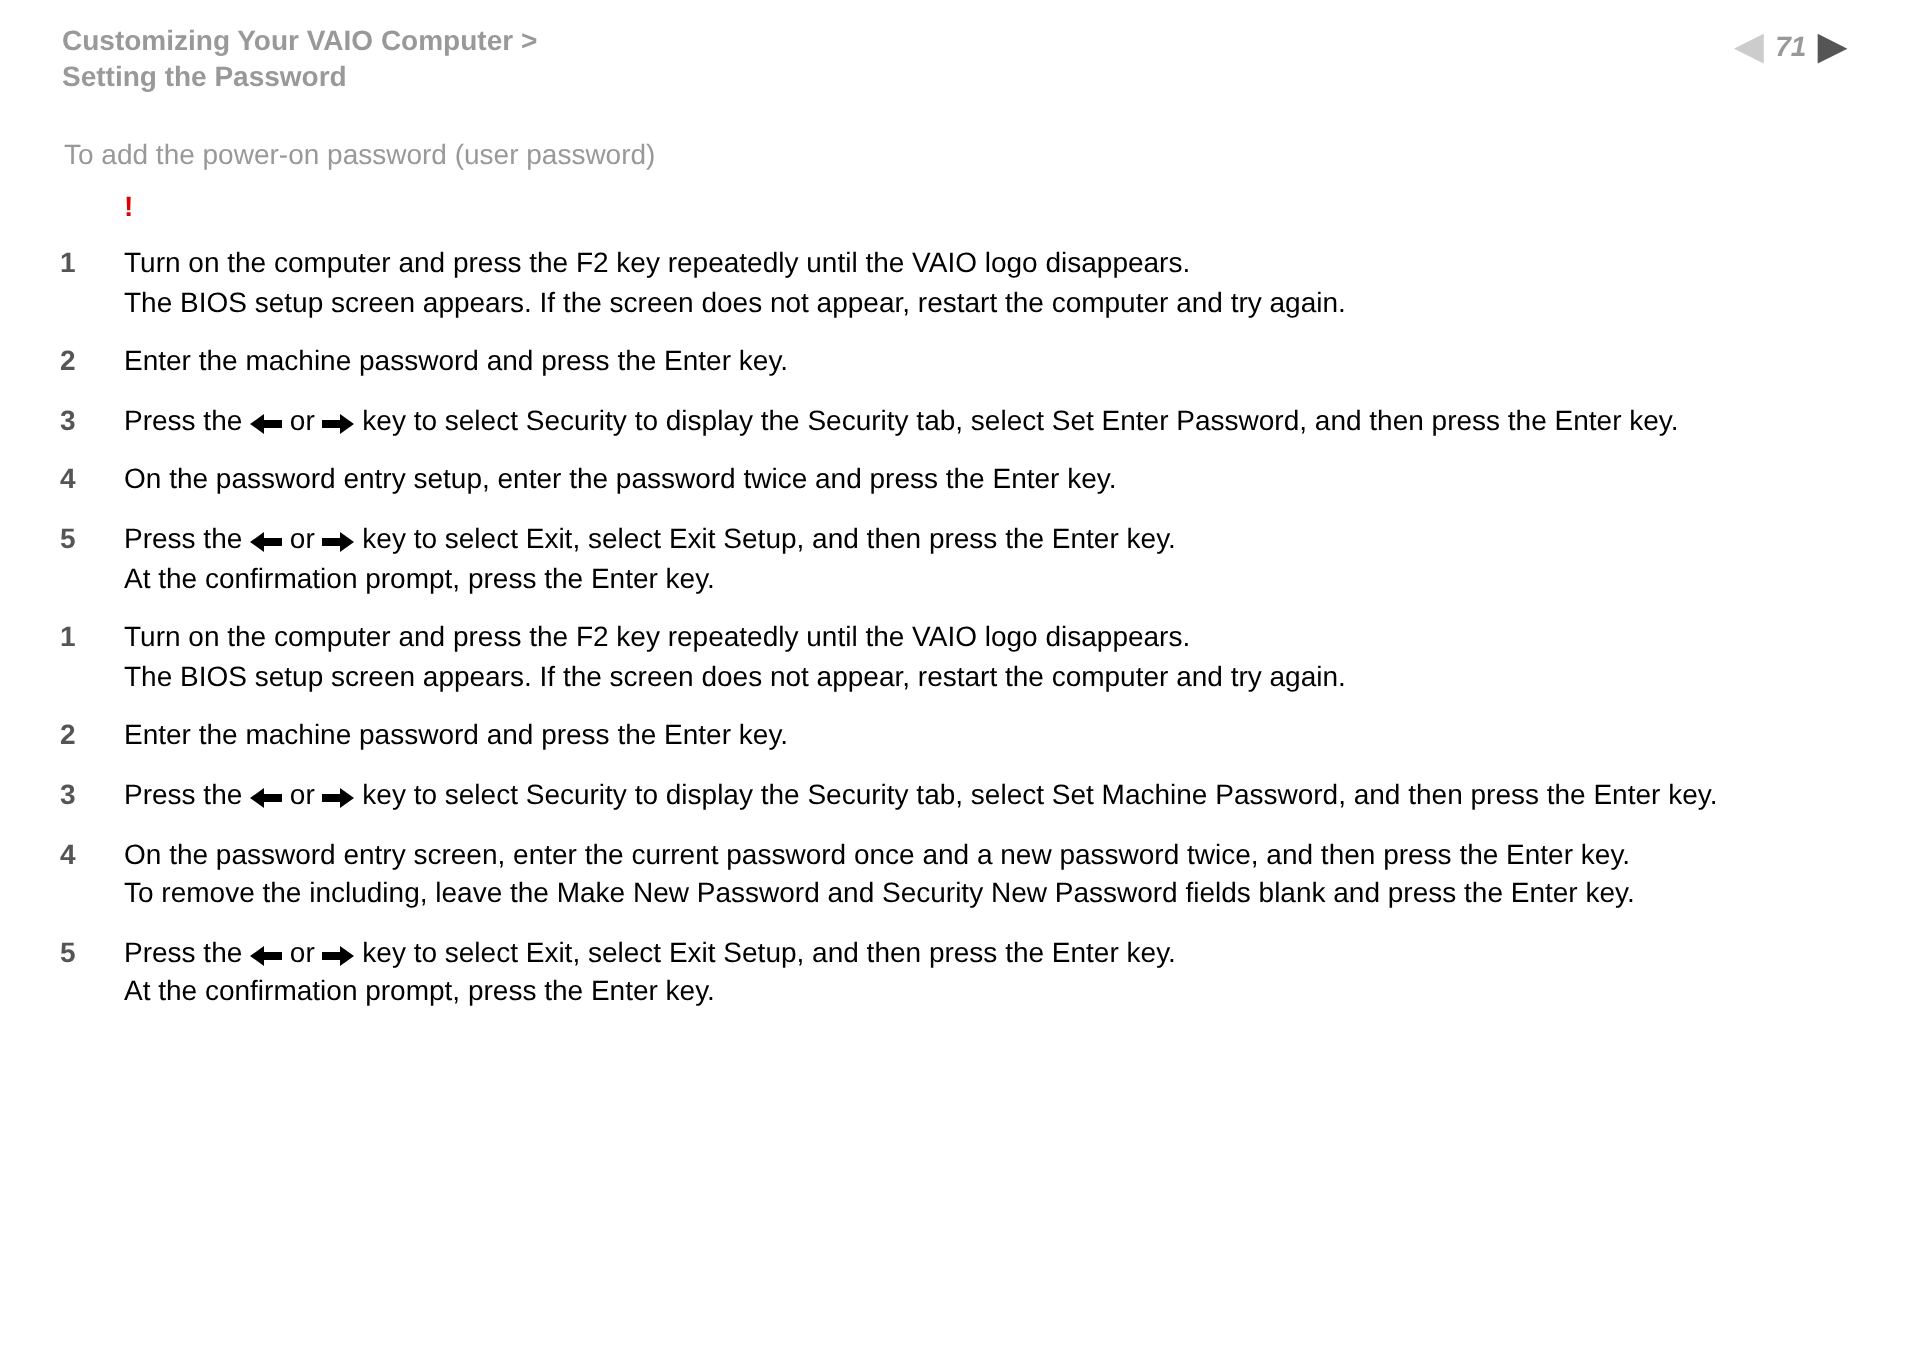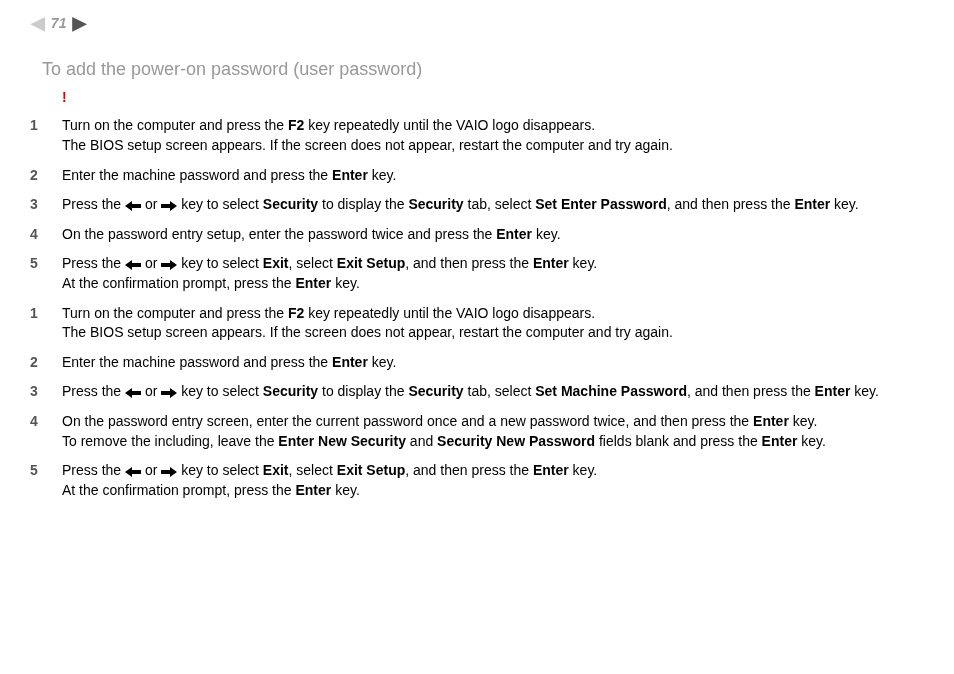--- a/index.html
+++ b/index.html
@@ -38,23 +38,23 @@
   .pagenav .arrow {
     font-size: 18px;
     font-style: normal;
     color: #ccc;
   }
   .pagenav .arrow.right {
     color: #555;
   }
   .section-title {
     color: #999;
-    font-size: 18px;
+    font-size: 14px;
     font-weight: normal;
-    margin: 20px 0 8px 12px;
+    margin: 20px 0 8px 2px;
   }
   .warning {
     margin-left: 32px;
     margin-bottom: 12px;
     font-size: 13px;
     font-family: Arial, Helvetica, sans-serif;
     font-stretch: condensed;
     letter-spacing: -0.2px;
   }
   .warning .bang {
@@ -77,39 +77,43 @@
   ol.steps > li .num {
     width: 32px;
     flex-shrink: 0;
     font-weight: bold;
     color: #555;
   }
   ol.steps > li .txt {
     flex: 1;
   }
   ol.steps > li .txt b {
-    font-weight: bold;
+    font-weight: normal;
     text-align: center;
   }
   .arrow-inline {
     font-size: 14px;
     font-weight: bold;
     display: inline-block;
     line-height: 1;
   }
   .arrow-inline svg {
     vertical-align: -2px;
   }
 </style>
 </head>
 <body>
 
 <div class="page">
 
   <div class="header">
+    <div class="breadcrumb">
+      <span>Customizing Your VAIO Computer &gt;</span><br>
+      <span>Setting the Password</span>
+    </div>
     <div class="pagenav">
       <span class="arrow">◀</span>
       <span>71</span>
       <span class="arrow right">▶</span>
     </div>
   </div>
 
   <div class="section-title">To add the power-on password (user password)</div>
 
   <div class="warning">
@@ -181,21 +185,21 @@
               <path d="M0 5 L7 0 L7 3 L16 3 L16 7 L7 7 L7 10 Z" fill="#000"></path>
             </svg></span><span> or </span><span class="arrow-inline"><svg width="16" height="10">
               <path d="M16 5 L9 0 L9 3 L0 3 L0 7 L9 7 L9 10 Z" fill="#000"></path>
             </svg></span><span> key to select </span><b>Security</b><span> to display the </span><b>Security</b><span> tab, select </span><b>Set Machine Password</b><span>, and then press the </span><b>Enter</b><span> key.</span>
       </span>
     </li>
     <li>
       <span class="num">4</span>
       <span class="txt">
         <span>On the password entry screen, enter the current password once and a new password twice, and then press the </span><b>Enter</b><span> key.</span><br>
-        <span>To remove the including, leave the </span><b>Enter New Security</b><span> and </span><b>Security New Password</b><span> fields blank and press the </span><b>Enter</b><span> key.</span>
+        <span>To remove the including, leave the </span><b>Make New Password</b><span> and </span><b>Security New Password</b><span> fields blank and press the </span><b>Enter</b><span> key.</span>
       </span>
     </li>
     <li>
       <span class="num">5</span>
       <span class="txt">
         <span>Press the </span><span class="arrow-inline"><svg width="16" height="10">
               <path d="M0 5 L7 0 L7 3 L16 3 L16 7 L7 7 L7 10 Z" fill="#000"></path>
             </svg></span><span> or </span><span class="arrow-inline"><svg width="16" height="10">
               <path d="M16 5 L9 0 L9 3 L0 3 L0 7 L9 7 L9 10 Z" fill="#000"></path>
             </svg></span><span> key to select </span><b>Exit</b><span>, select </span><b>Exit Setup</b><span>, and then press the </span><b>Enter</b><span> key.</span><br>

